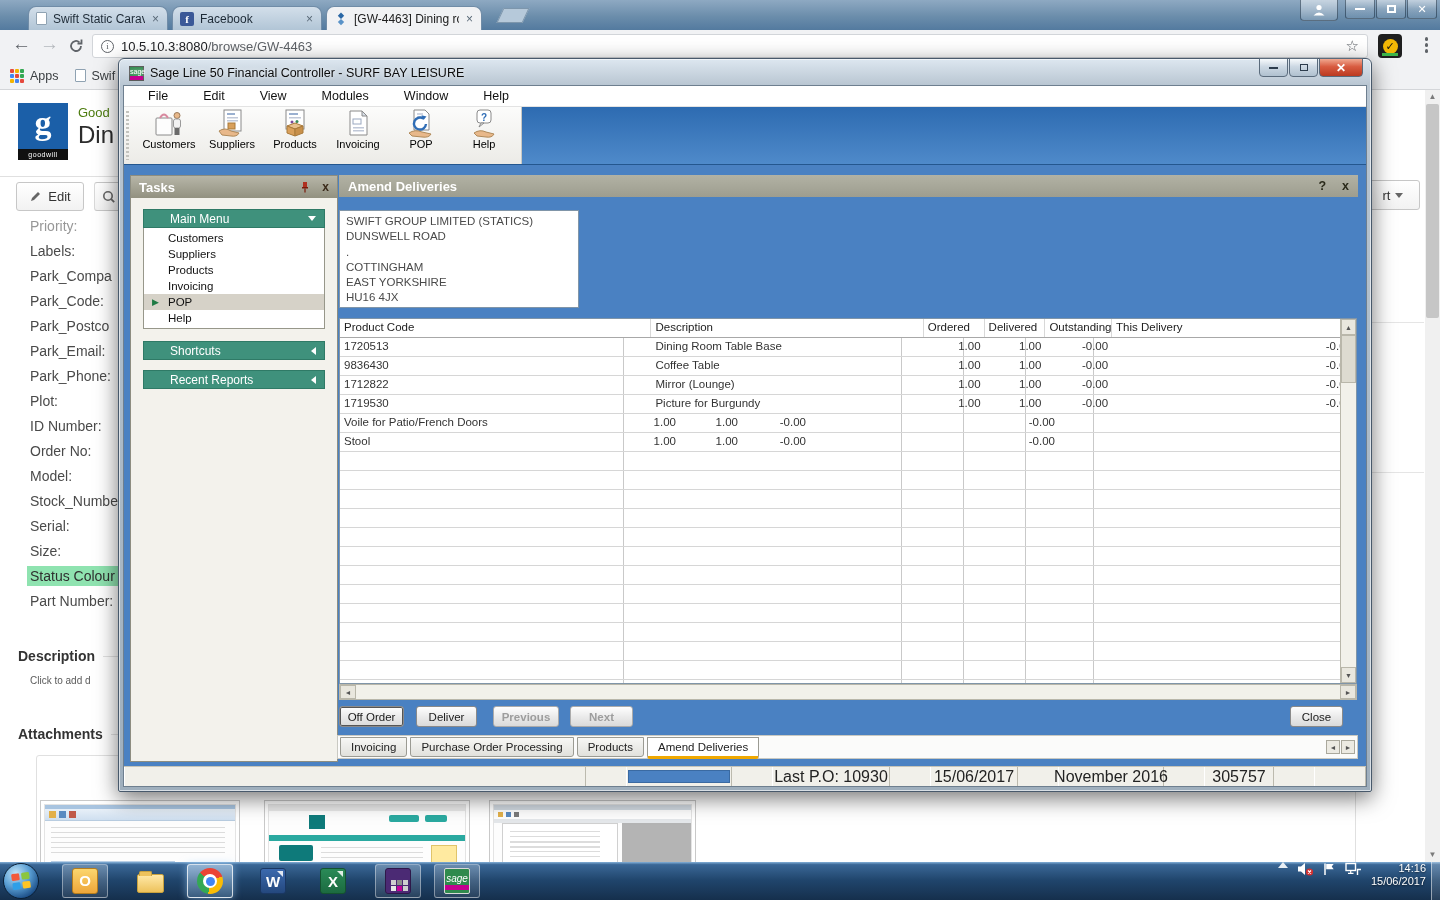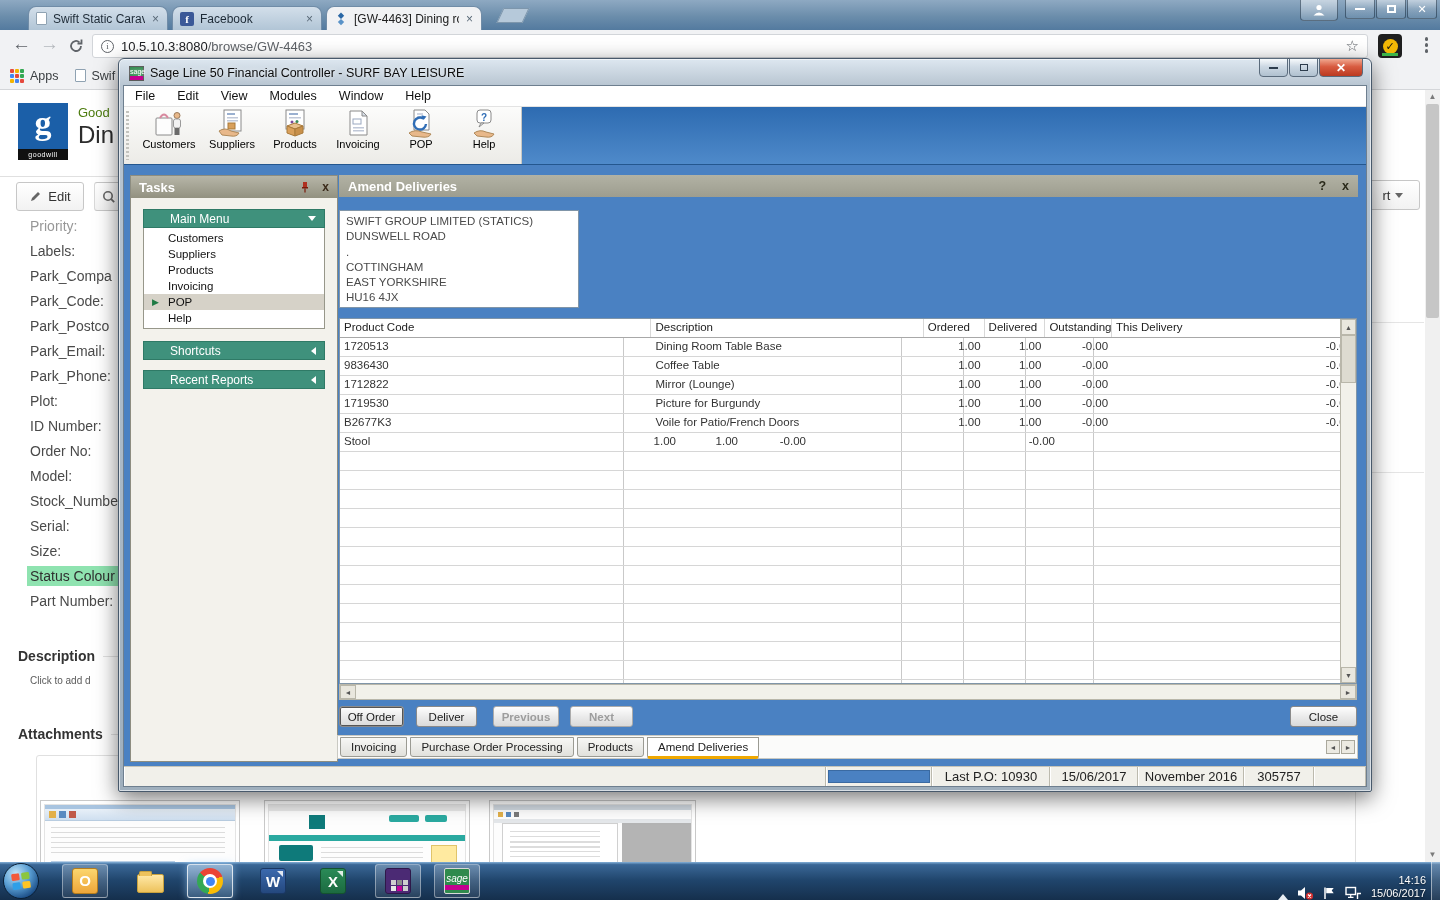--- a/index.html
+++ b/index.html
@@ -111,21 +111,21 @@
   .sg-ctrl { position:absolute; top:-1px; right:8px; display:flex; gap:1px; }
   .sg-b { width:29px; height:19px; border:1px solid #5a6b7c; border-radius:0 0 4px 4px;
     background:linear-gradient(#f7fafc,#ccd8e3 45%,#b0c1cf); display:grid; place-items:center; color:#2d3d4d; }
   .sg-b.close { width:44px; background:linear-gradient(#f0a890,#d85c41 45%,#bb3a20); color:#fff; font-weight:bold; font-size:12px; }
   .sg-b .minbar { background:#2d3d4d; width:9px; }
   .sg-b .maxbox { border-color:#2d3d4d; width:8px; height:7px; border-width:1.5px; }
   .sg-inner { position:absolute; left:4px; right:4px; top:26px; bottom:4px; background:#fff; border:1px solid #6e7f8f; }
 
   .sg-menubar { position:absolute; left:0; right:0; top:0; height:21px; background:#fff;
     border-bottom:1px solid #e3e3e3; display:flex; align-items:center; font-size:12.5px; color:#111; }
-  .sg-menu { padding:0 11px; }
+  .sg-menu { padding:0 11px;margin-left:13px; }
 
   .sg-toolbar { position:absolute; left:0; right:0; top:21px; height:58px;
     background:linear-gradient(180deg,#2d6bb1,#4f8aca); border-bottom:1px solid #24578f; }
   .tool-left { position:absolute; left:0; top:0; bottom:0; width:398px;
     background:linear-gradient(#fcfcfb,#ecebe7); border-right:1px solid #c9c9c4; }
   .gripper { position:absolute; left:2px; top:4px; bottom:4px; width:3px;
     background:repeating-linear-gradient(180deg,#c3c3be 0 2px,transparent 2px 4px); }
   .toolbtn { position:absolute; top:2px; width:62px; height:54px; display:flex; flex-direction:column;
     align-items:center; justify-content:flex-start; font-size:11px; color:#000; }
   .toolbtn svg { flex:none; }
@@ -201,21 +201,21 @@
     border:1px solid #c9c9c2; display:flex; align-items:flex-start; padding:1px 2px 0 2px; gap:3px; }
   .btab { height:20px; padding:0 10px; font-size:11.5px; color:#222; border:1px solid #9b9b93;
     background:linear-gradient(#f7f7f5,#e1e1dc); border-radius:0 0 3px 3px; display:flex; align-items:center; }
   .btab.active { background:#fff; border-bottom:3px solid #f0a800; height:22px; }
   .btabarrows { margin-left:auto; display:flex; gap:1px; margin-top:3px; }
   .btabarrows span { width:14px; height:14px; background:#eceae2; border:1px solid #aaa89c; color:#555;
     font-size:7px; text-align:center; line-height:13px; }
 
   
   .sg-status { position:absolute; left:0; right:0; bottom:0; height:20px; background:#f1f0ea;
-    border-top:1px solid #c6c4b8; display:flex; align-items:stretch; font-size:13px; color:#222; }
+    border-top:1px solid #c6c4b8; display:flex; align-items:stretch; font-size:16px; color:#222;gap:40px; }
   .seg { border-right:1px solid #bcbaae; border-left:1px solid #fff; display:flex; align-items:center;
     justify-content:center; white-space:nowrap; }
   .seg.fill { flex:1; }
   .seg.prog { width:106px; padding:3px 1px; }
   .seg.prog i { display:block; width:100%; height:100%; background:#4a81c2; border:1px solid #3a6aa2; }
 
   
   .taskbar { position:absolute; left:0; top:862px; width:1440px; height:38px; z-index:10;
     background:linear-gradient(180deg,#84b0d8 0%,#3a6796 7%,#20456c 48%,#152f4c 100%); }
   .orb { position:absolute; left:3px; top:1px; width:36px; height:36px; border-radius:50%;
@@ -247,21 +247,21 @@
   .ic-excel { background:linear-gradient(#2a8a57,#1c6b40); border:1px solid #14532f; }
   .ic-word::after,.ic-excel::after { content:""; position:absolute; right:2px; top:2px;
     border-style:solid; border-width:0 6px 6px 0; border-color:transparent #fff transparent transparent; opacity:.85; }
   .ic-purple { width:26px; height:26px; border-radius:3px; background:#4b2a74; border:1px solid #2e1849; position:relative; }
   .ic-purple .px { position:absolute; right:2px; bottom:2px; display:grid; grid-template-columns:5px 5px 5px; grid-auto-rows:5px; gap:1px; }
   .ic-purple .px i { background:#cfcfcf; } .ic-purple .px i:nth-child(2) { background:#8e8e8e; }
   .ic-purple .px i:nth-child(4) { background:#e6e6e6; } .ic-purple .px i:nth-child(5) { background:#c4009a; }
   .ic-sage { width:26px; height:26px; border-radius:2px; background:#2f8a4d; border:1px solid #d9d9d9; position:relative; }
   .ic-sage .tx { position:absolute; top:4px; left:0; right:0; text-align:center; color:#fff; font-size:10px; font-style:italic; }
   .ic-sage .mg { position:absolute; left:0; right:0; bottom:3px; height:5px; background:#c4008f; }
-  .tray { position:absolute; right:10px; top:0; height:38px; display:flex; align-items:flex-end; gap:9px; }
+  .tray { position:absolute; right:10px; top:0; height:38px; display:flex; align-items:flex-start; gap:9px; }
   .tray-up { width:0; height:0; border-left:5px solid transparent; border-right:5px solid transparent;
     border-bottom:6px solid #e8eef4; }
   .clock { color:#fff; font-size:11px; text-align:right; line-height:13px; text-shadow:0 1px 2px rgba(0,0,0,.6); }
   .showdesk { position:absolute; right:0; top:0; width:9px; height:38px;
     background:linear-gradient(rgba(255,255,255,.22),rgba(255,255,255,.08));
     border-left:1px solid rgba(255,255,255,.5); }
 </style>
 </head>
 <body>
 
@@ -680,21 +680,20 @@
               <div class="trow">
                 <div class="c1">1719530</div>
                 <div class="c2">Picture for Burgundy</div>
                 <div class="c3 num">1.00</div>
                 <div class="c4 num">1.00</div>
                 <div class="c5 num">-0.00</div>
                 <div class="c6 num">-0.00</div>
               </div>
 
               <div class="trow">
-                <div class="c1">B2677K3</div>
                 <div class="c2">Voile for Patio/French Doors</div>
                 <div class="c3 num">1.00</div>
                 <div class="c4 num">1.00</div>
                 <div class="c5 num">-0.00</div>
                 <div class="c6 num">-0.00</div>
               </div>
 
               <div class="trow">
                 <div class="c2">Stool</div>
                 <div class="c3 num">1.00</div>
@@ -711,21 +710,21 @@
         </div>
         <div class="hscroll">
           <span class="ha" style="left:0;">◄</span>
           <span class="ha" style="right:0;">►</span>
         </div>
 
         <div class="abtn first" style="left:215px;width:65px;">Off Order</div>
         <div class="abtn" style="left:292px;width:61px;">Deliver</div>
         <div class="abtn disabled" style="left:369px;width:66px;">Previous</div>
         <div class="abtn disabled" style="left:446px;width:63px;">Next</div>
-        <div class="abtn" style="left:1166px;width:67px;">Close</div>
+        <div class="abtn" style="left:1166px;width:53px;">Close</div>
 
         <div class="btabs">
           <div class="btab">Invoicing</div>
           <div class="btab">Purchase Order Processing</div>
           <div class="btab">Products</div>
           <div class="btab active">Amend Deliveries</div>
           <div class="btabarrows">
             <span>◄</span>
             <span>►</span>
           </div>

